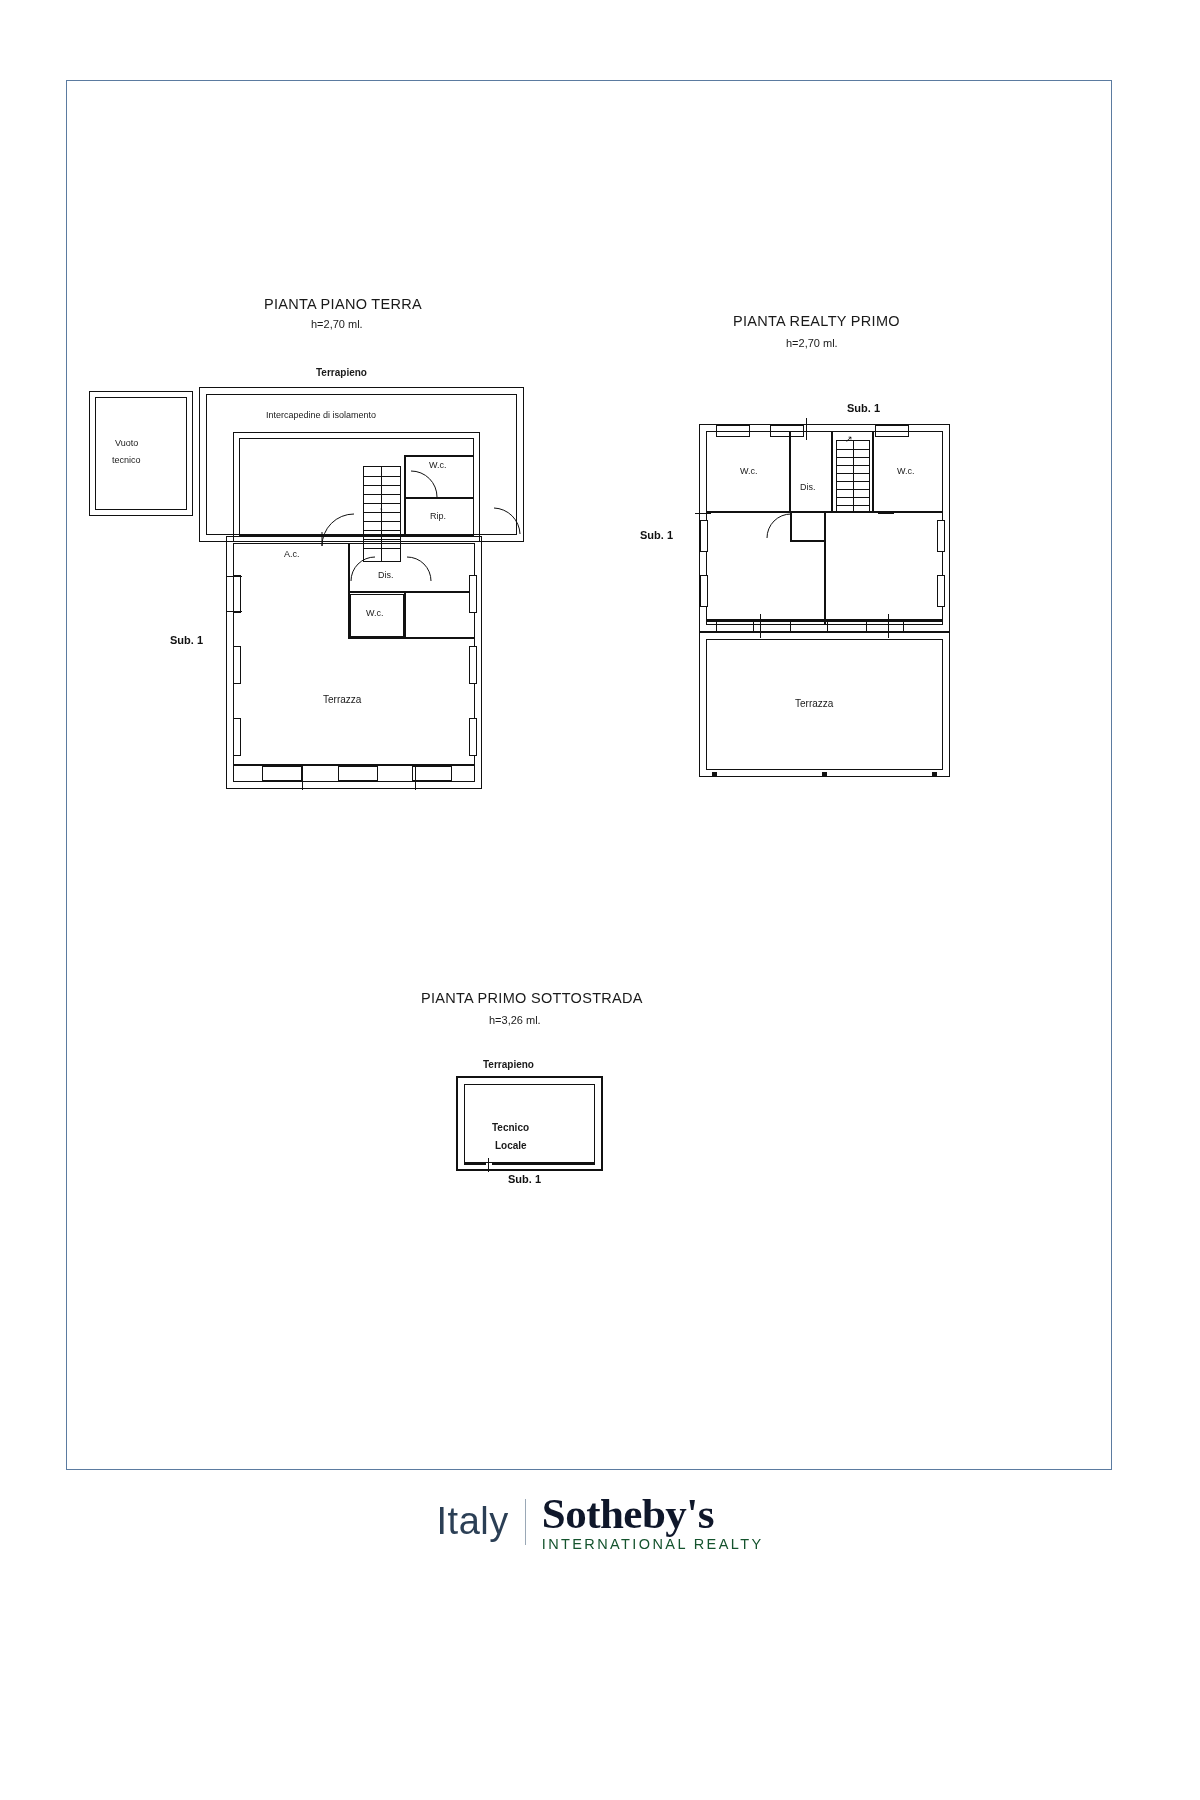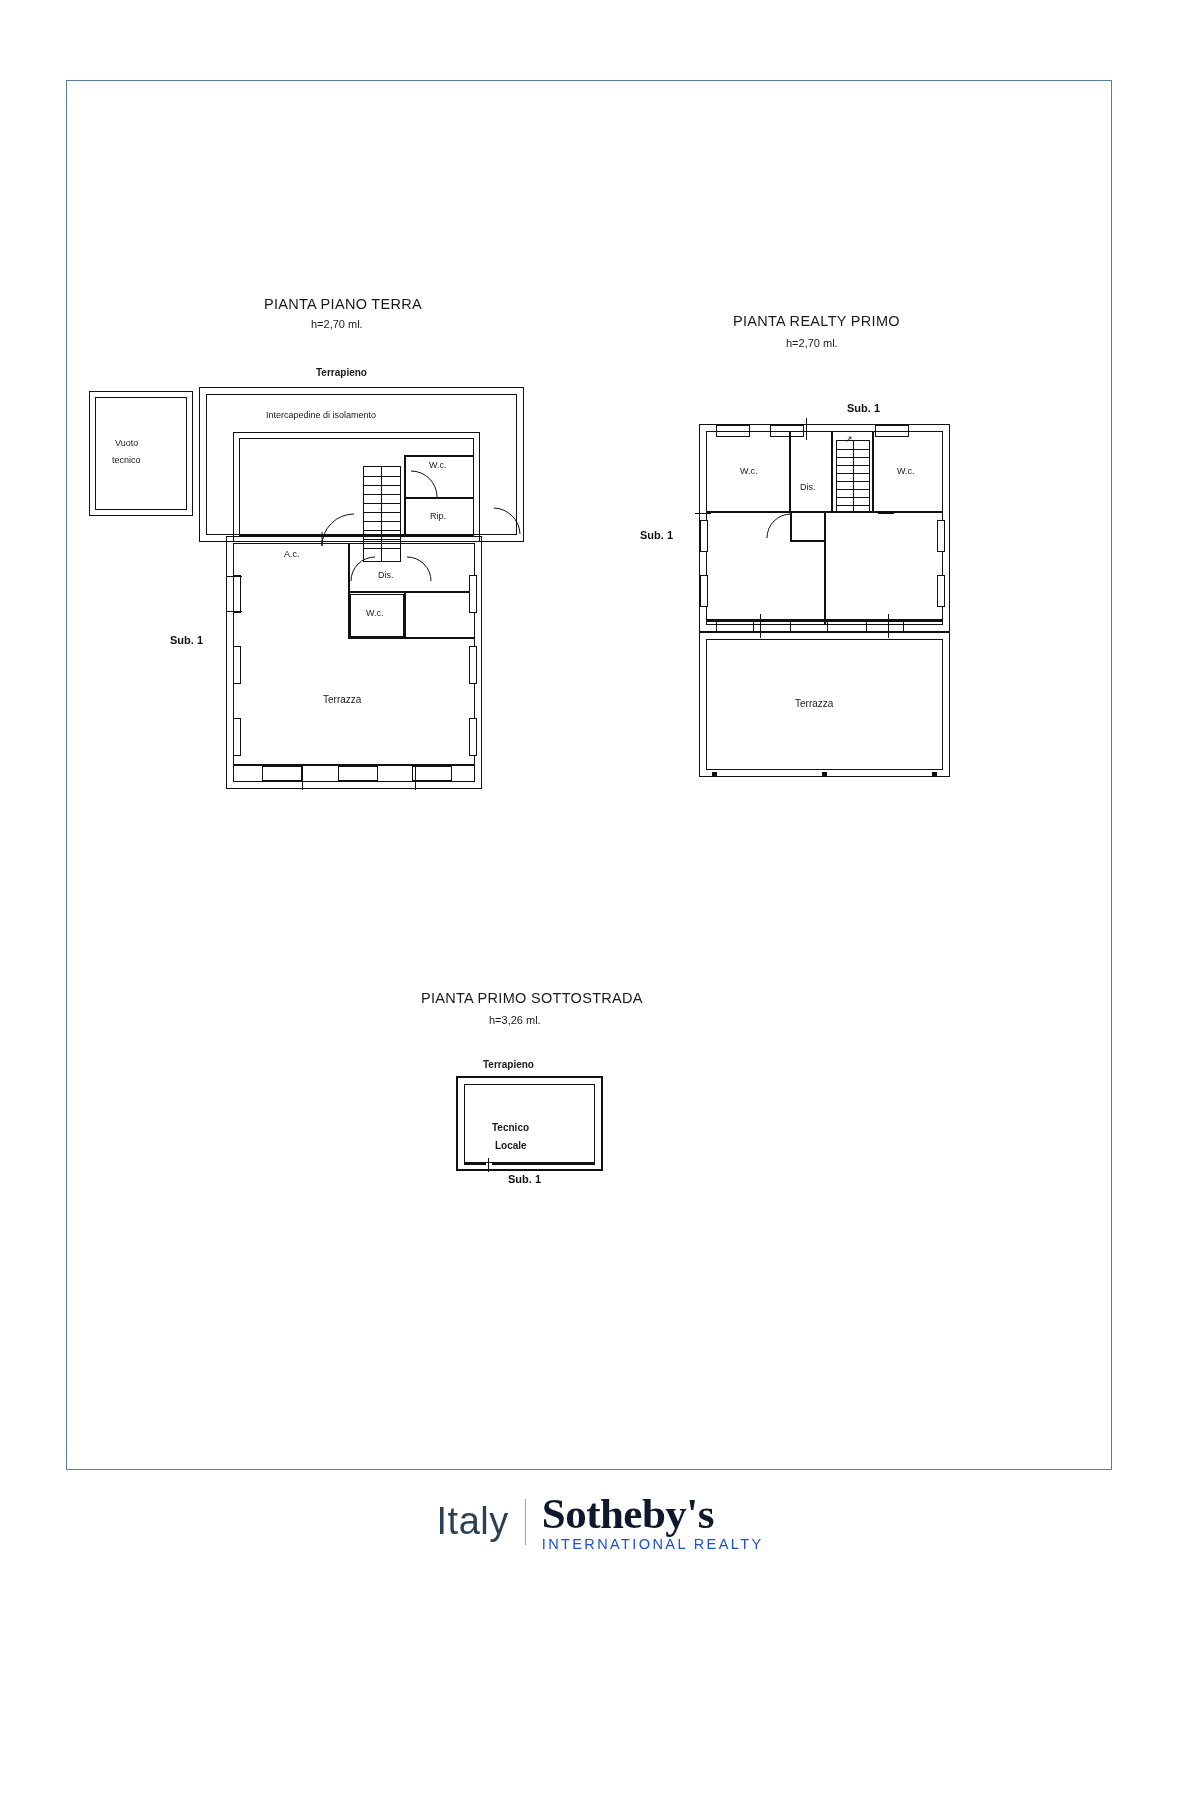--- a/index.html
+++ b/index.html
@@ -117,21 +117,21 @@
     font-family: "Liberation Serif", serif;
     font-size: 43px;
     font-weight: bold;
     color: #0f172a;
     letter-spacing: -0.5px;
   }
   .logo-intl {
     font-family: "Liberation Sans", sans-serif;
     font-size: 14.5px;
     letter-spacing: 2.4px;
-    color: #1d4ed8;
+    color: #14532d;
     margin-top: 2px;
   }
 </style>
 </head>
 <body>
 
 <div class="page-frame"></div>
 
 <div>
 

